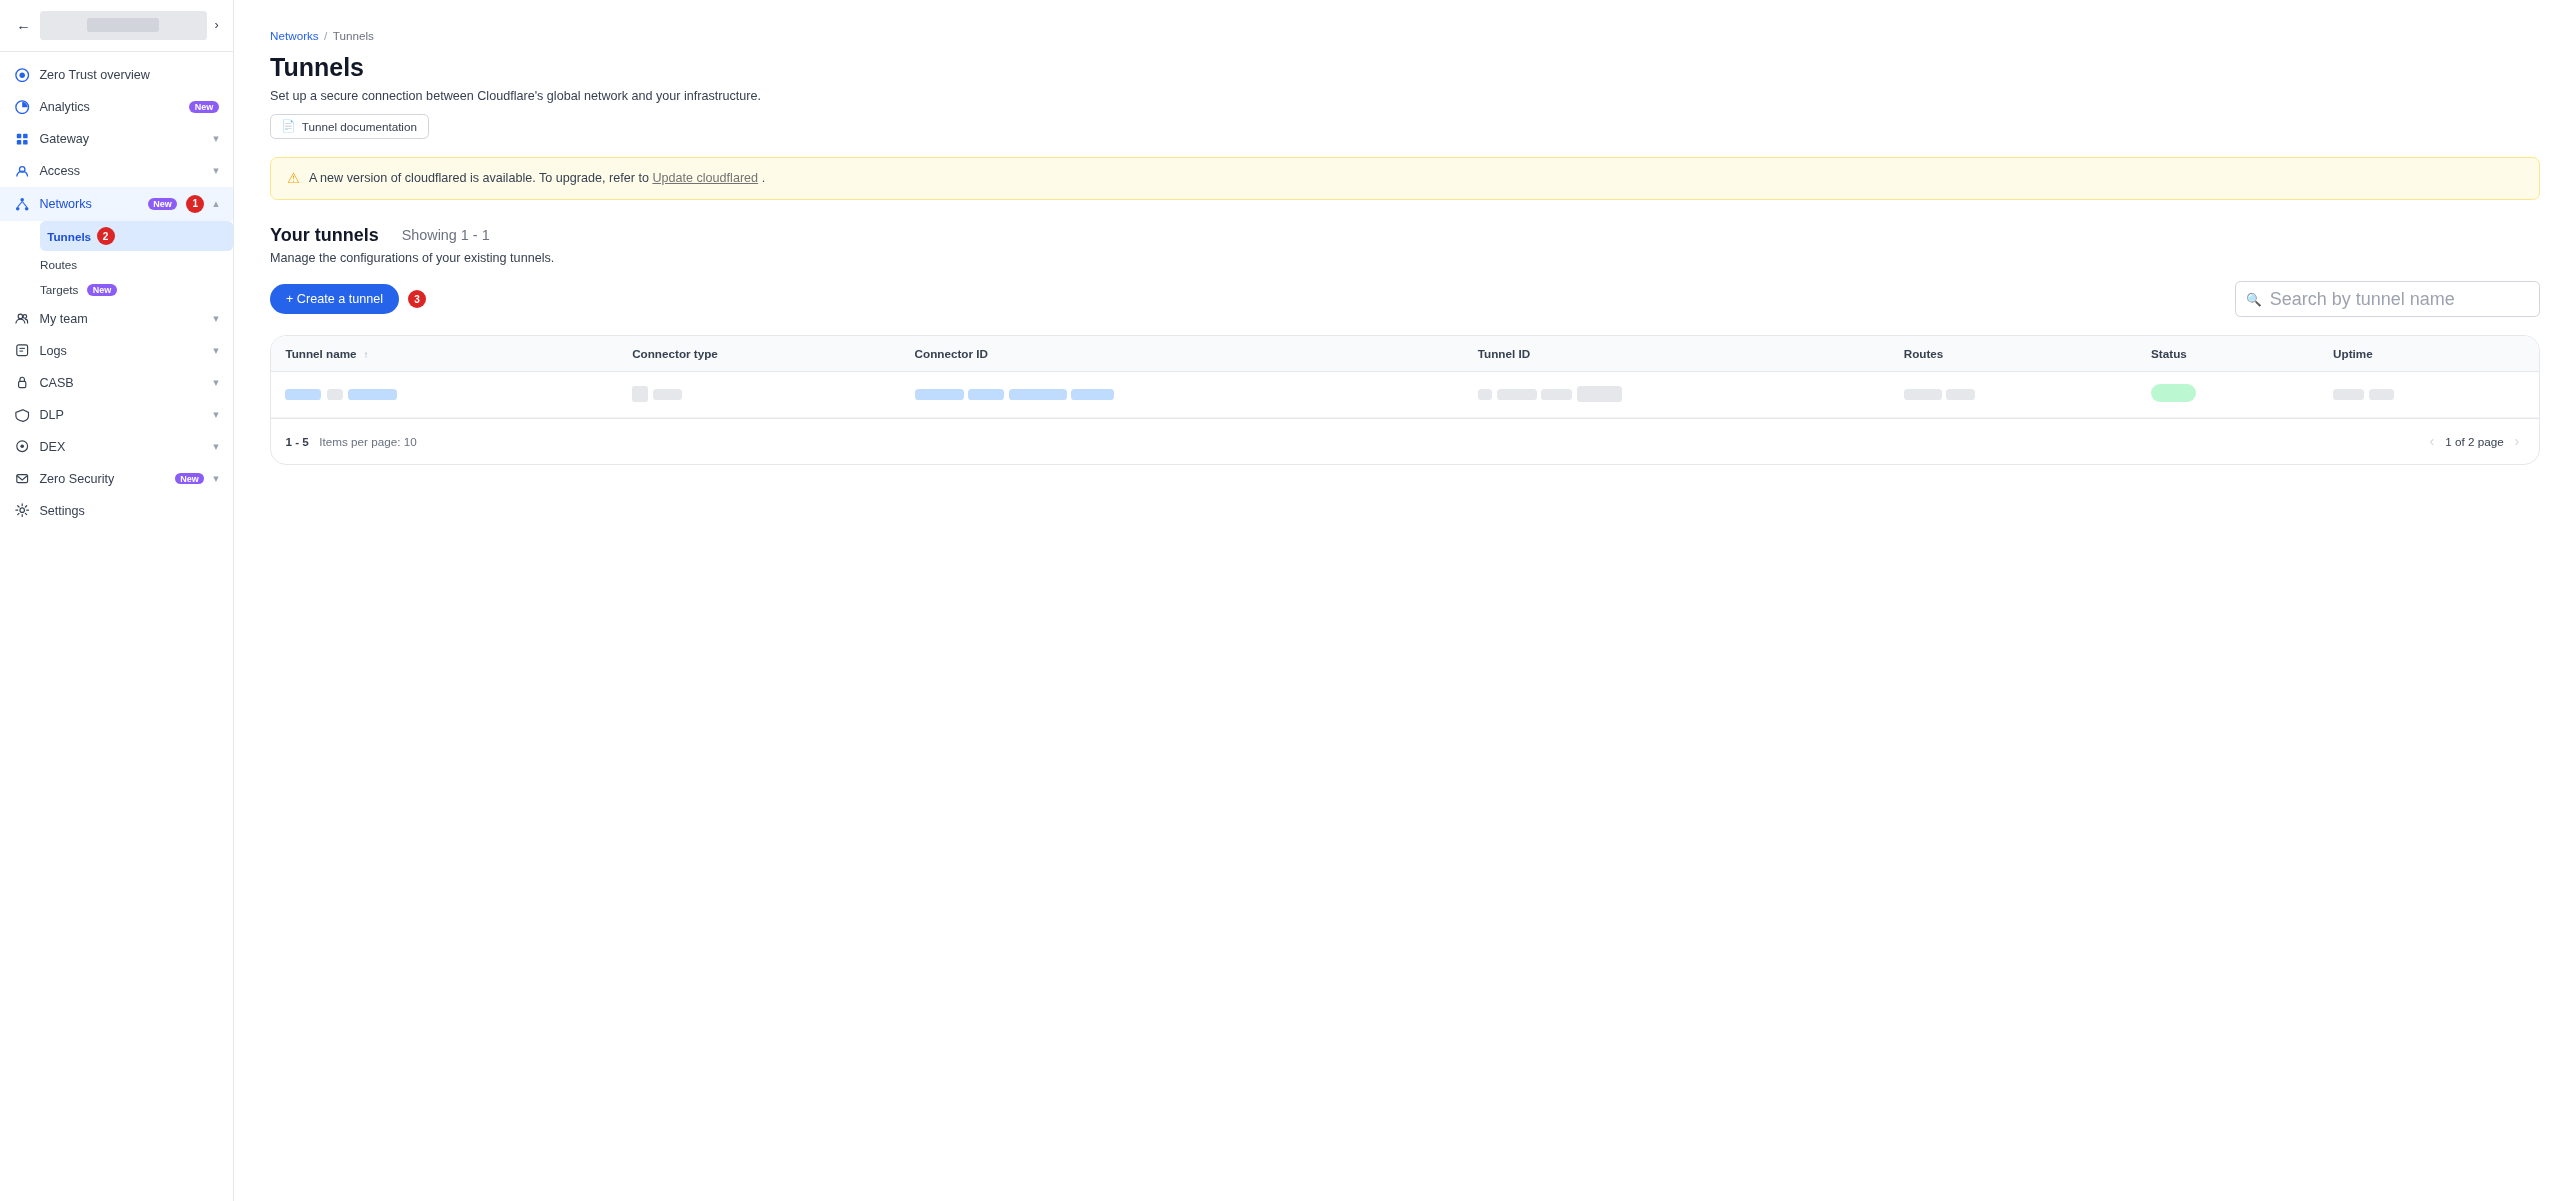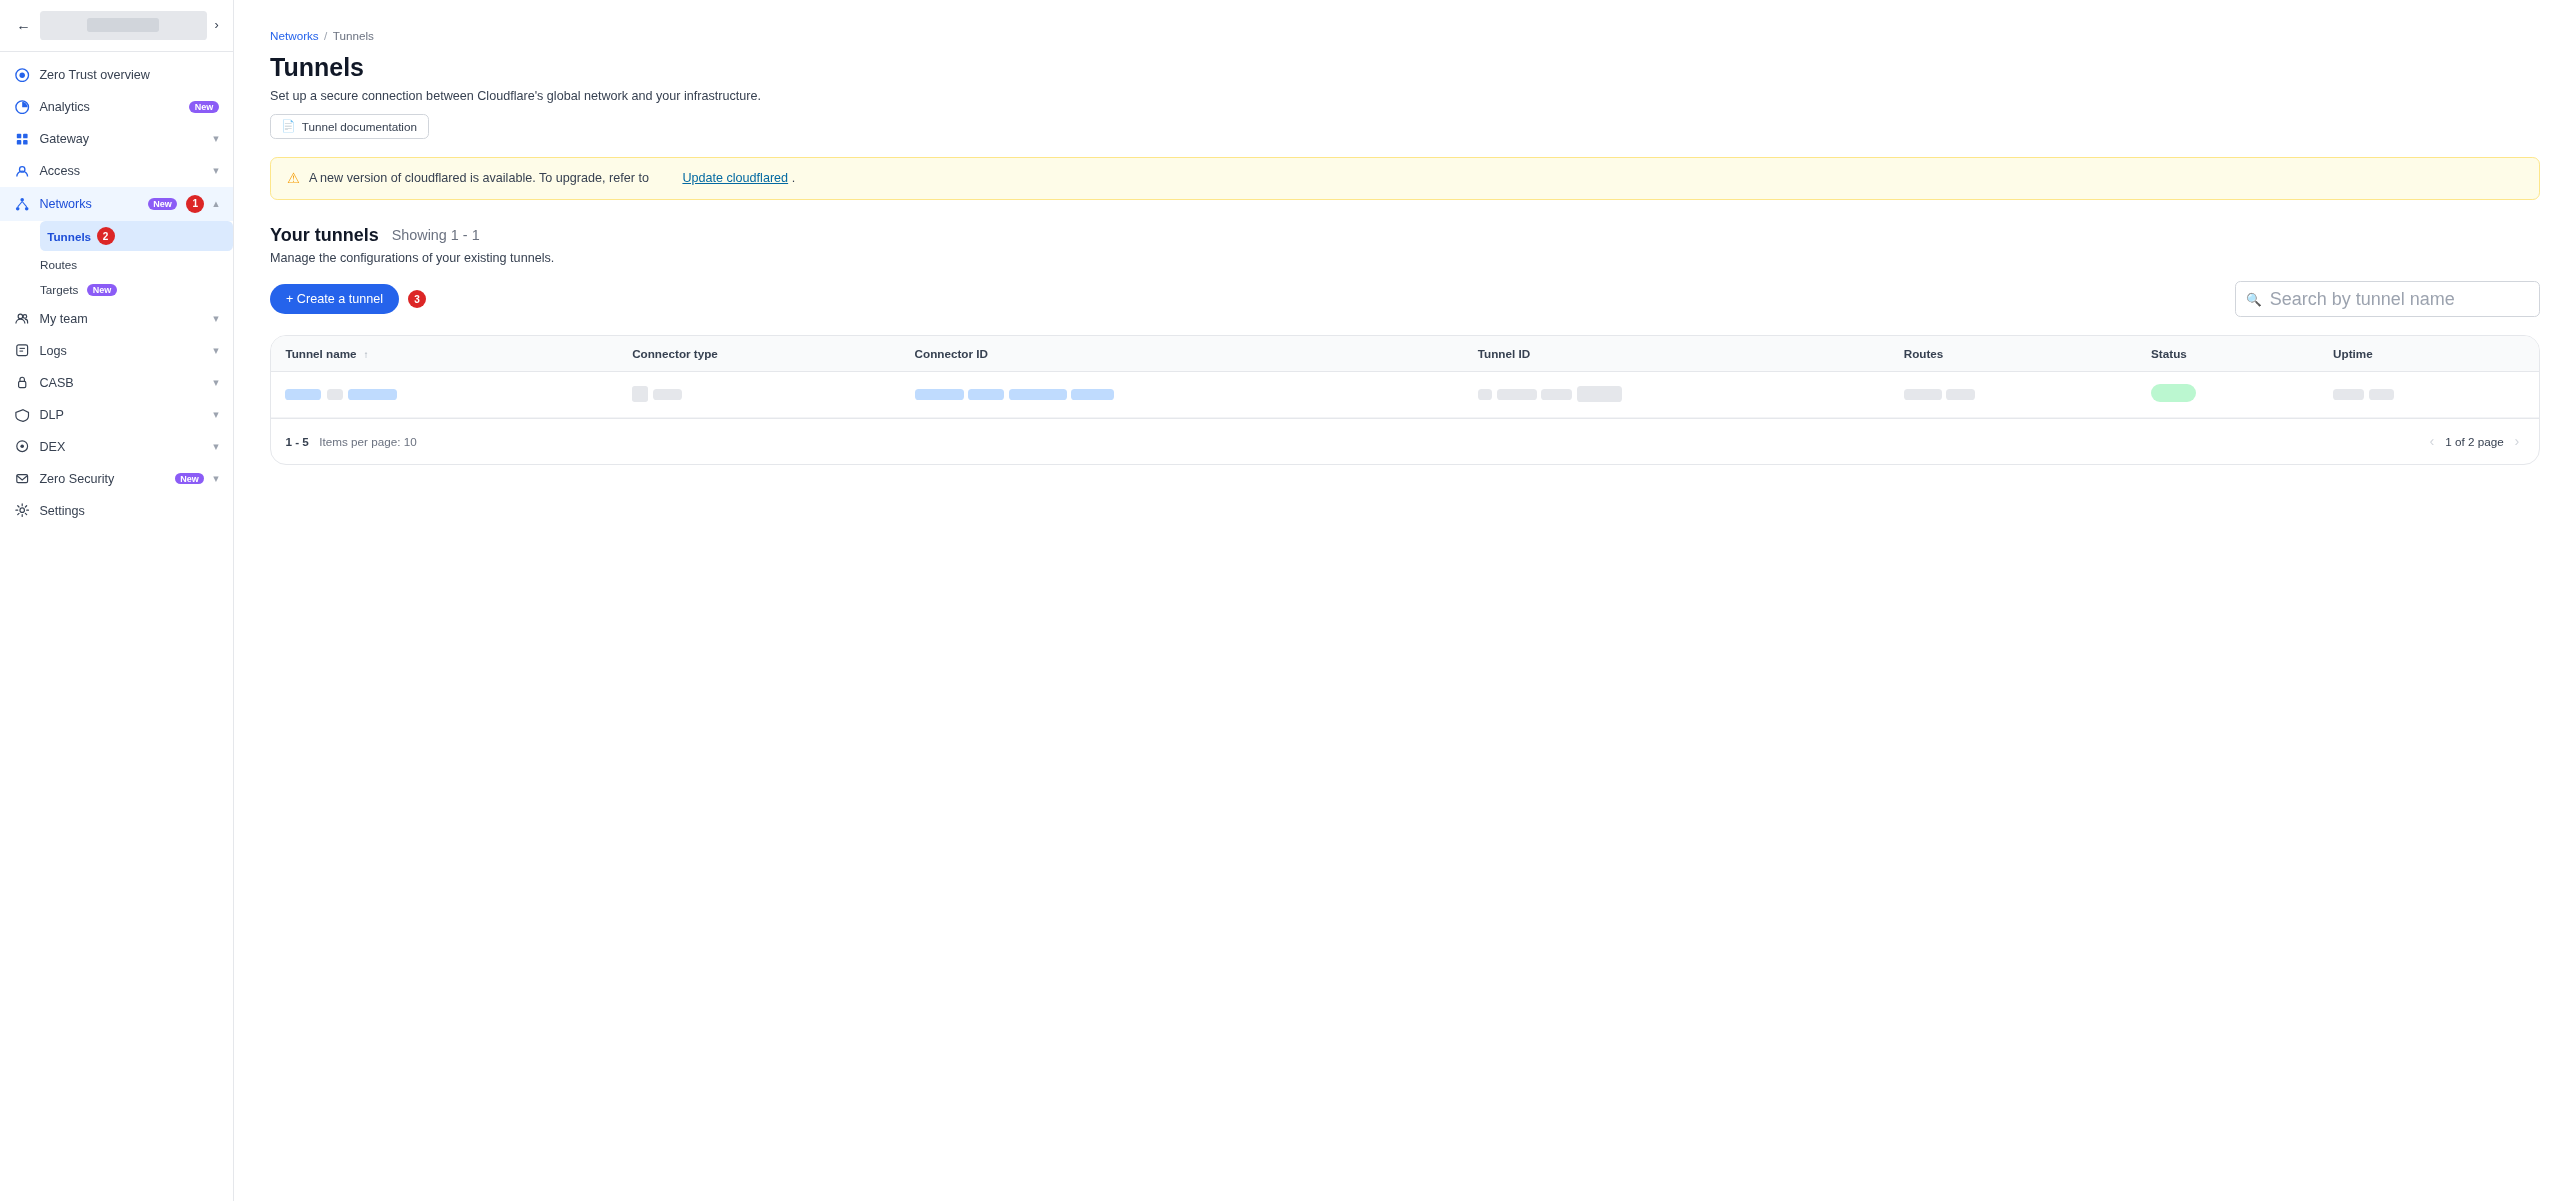--- a/index.html
+++ b/index.html
@@ -156,21 +156,21 @@
     .warning-banner {
       background: #fefce8; border: 0.9px solid #fde68a;
       border-radius: 7.2px; padding: 12.6px 16px;
       display: flex; align-items: center; gap: 9px;
       margin-bottom: 25px; color: #374151; font-size: 12.6px;
     }
     .warning-icon { color: #f59e0b; font-size: 14.4px; flex-shrink: 0; }
 
     
     .section-header {
-      display: flex; align-items: center; gap: 13px; margin-bottom: 5.4px;
+      display: flex; align-items: center; gap: 23px; margin-bottom: 5.4px;
     }
     .section-title { font-size: 18px; font-weight: 700; color: #111827; }
     .section-count { color: #6b7280; font-size: 14.4px; }
 
     .section-desc { color: #374151; font-size: 12.6px; margin-bottom: 16px; }
 
     .toolbar {
       display: flex; justify-content: space-between; align-items: center; margin-bottom: 18px;
     }
 
@@ -427,21 +427,21 @@
   <a class="doc-link-btn" href="#">
     <span>📄</span>
     <span>Tunnel documentation</span>
   </a>
 
   
   <div class="warning-banner">
     <span class="warning-icon">⚠</span>
     <span>
       <span>A new version of cloudflared is available. To upgrade, refer to </span>
-      <a href="#" style="color:#0369a1;margin-left:30px;">Update cloudflared</a>
+      <a href="#" style="color:#737373;">Update cloudflared</a>
       <span>.</span>
     </span>
   </div>
 
   
   <div class="section-header">
     <h2 class="section-title">Your tunnels</h2>
     <span class="section-count">Showing 1 - 1</span>
   </div>
   <p class="section-desc">Manage the configurations of your existing tunnels.</p>

